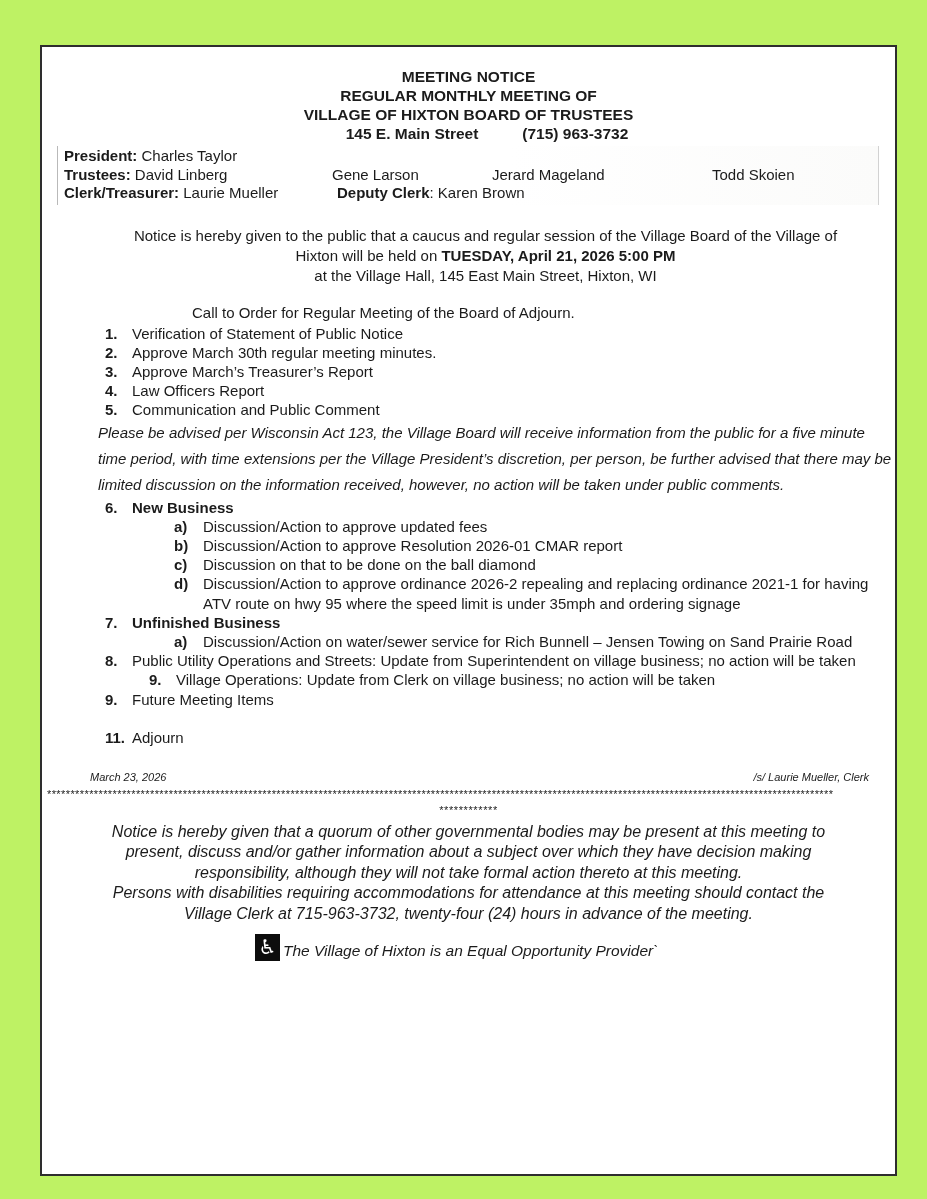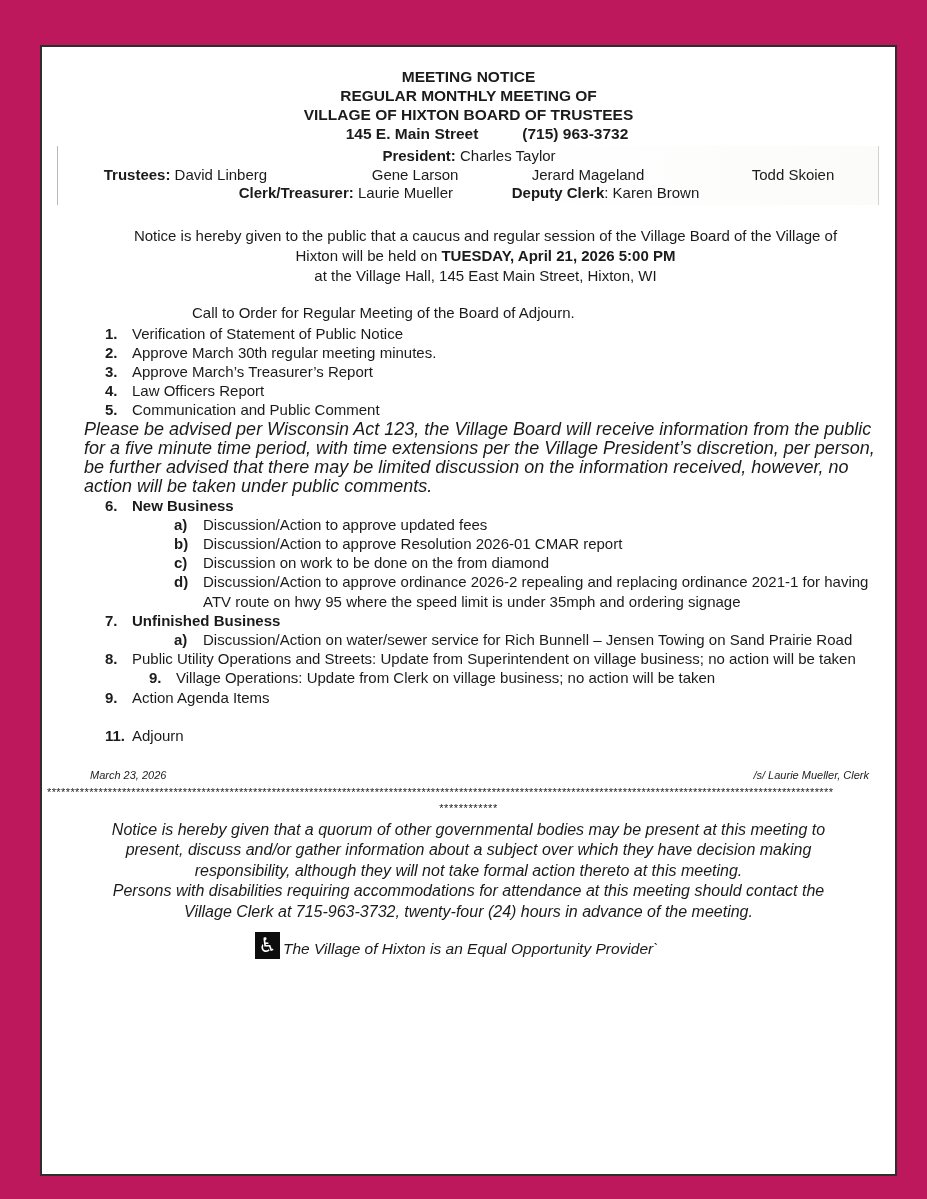--- a/index.html
+++ b/index.html
@@ -1,21 +1,21 @@
 <!DOCTYPE html>
 <html><head>
 <meta charset="utf-8">
 <style>
   * { margin: 0; padding: 0; box-sizing: border-box; }
   html, body { background: #fdfdfc; }
   .page {
     position: relative;
     width: 927px;
     height: 1199px;
-    background: #be185d;
+    background: #bef264;
     font-family: "Liberation Sans", "DejaVu Sans", sans-serif;
     color: #1b1b1b;
     overflow: hidden;
   }
   .doc {
     position: absolute;
     left: 40px;
     top: 45px;
     width: 857px;
     height: 1131px;
@@ -40,21 +40,21 @@
   }
   .officials {
     margin: 3px 16px 0 15px;
     border-left: 1px solid #b9b9b9;
     border-right: 1px solid #d2d2d2;
     padding: 1px 4px 2px 6px;
     font-size: 15px;
     line-height: 18.5px;
     background: linear-gradient(90deg, #ffffff 0%, #ffffff 55%, #fbfbfa 100%);
   }
-  .officials .row { display: flex; white-space: nowrap; justify-content: center; }
+  .officials .row { display: flex; white-space: nowrap; }
   .officials b { font-weight: bold; }
   .off-col-1 { width: 268px; flex: none; }
   .off-col-2 { width: 160px; flex: none; }
   .off-col-3 { width: 220px; flex: none; }
   .clerk-col-1 { width: 273px; flex: none; }
   .notice-para {
     margin-top: 21px;
     text-align: center;
     font-size: 15px;
     line-height: 20px;
@@ -74,25 +74,25 @@
     line-height: 19.2px;
   }
   .li .num { flex: none; width: 27px; font-weight: bold; }
   .li .txt { flex: 1; }
   .li .txt.bold { font-weight: bold; }
   .li.sub { margin-left: 132px; }
   .li.sub .num { width: 29px; }
   .li.indent-9 { margin-left: 107px; }
   .li.gap-above { margin-top: 19px; }
   .act-note {
-    margin: 0 20px 0 42px;
+    margin: 0 20px 0 56px;
     width: 795px;
     font-style: italic;
-    font-size: 18px;
-    line-height: 19px;
+    font-size: 15px;
+    line-height: 26px;
   }
   .sig-row {
     display: flex;
     justify-content: space-between;
     margin: 21px 26px 0 48px;
     font-style: italic;
     font-size: 11px;
     line-height: 19px;
   }
   .stars-full {
@@ -214,21 +214,21 @@
     <div class="li sub">
       <span class="num">a)</span>
       <span class="txt">Discussion/Action to approve updated fees</span>
     </div>
     <div class="li sub">
       <span class="num">b)</span>
       <span class="txt">Discussion/Action to approve Resolution 2026-01 CMAR report</span>
     </div>
     <div class="li sub">
       <span class="num">c)</span>
-      <span class="txt">Discussion on work to be done on the from diamond</span>
+      <span class="txt">Discussion on that to be done on the ball diamond</span>
     </div>
     <div class="li sub">
       <span class="num">d)</span>
       <span class="txt">Discussion/Action to approve ordinance 2026-2 repealing and replacing ordinance 2021-1 for having ATV route on hwy 95 where the speed limit is under 35mph and ordering signage</span>
     </div>
 
     <div class="li">
       <span class="num">7.</span>
       <span class="txt bold">Unfinished Business</span>
     </div>
@@ -240,21 +240,21 @@
     <div class="li">
       <span class="num">8.</span>
       <span class="txt">Public Utility Operations and Streets: Update from Superintendent on village business; no action will be taken</span>
     </div>
     <div class="li indent-9">
       <span class="num">9.</span>
       <span class="txt">Village Operations: Update from Clerk on village business; no action will be taken</span>
     </div>
     <div class="li">
       <span class="num">9.</span>
-      <span class="txt">Action Agenda Items</span>
+      <span class="txt">Future Meeting Items</span>
     </div>
     <div class="li gap-above">
       <span class="num">11.</span>
       <span class="txt">Adjourn</span>
     </div>
 
     <div class="sig-row">
       <span>March 23, 2026</span>
       <span>/s/ Laurie Mueller, Clerk</span>
     </div>

